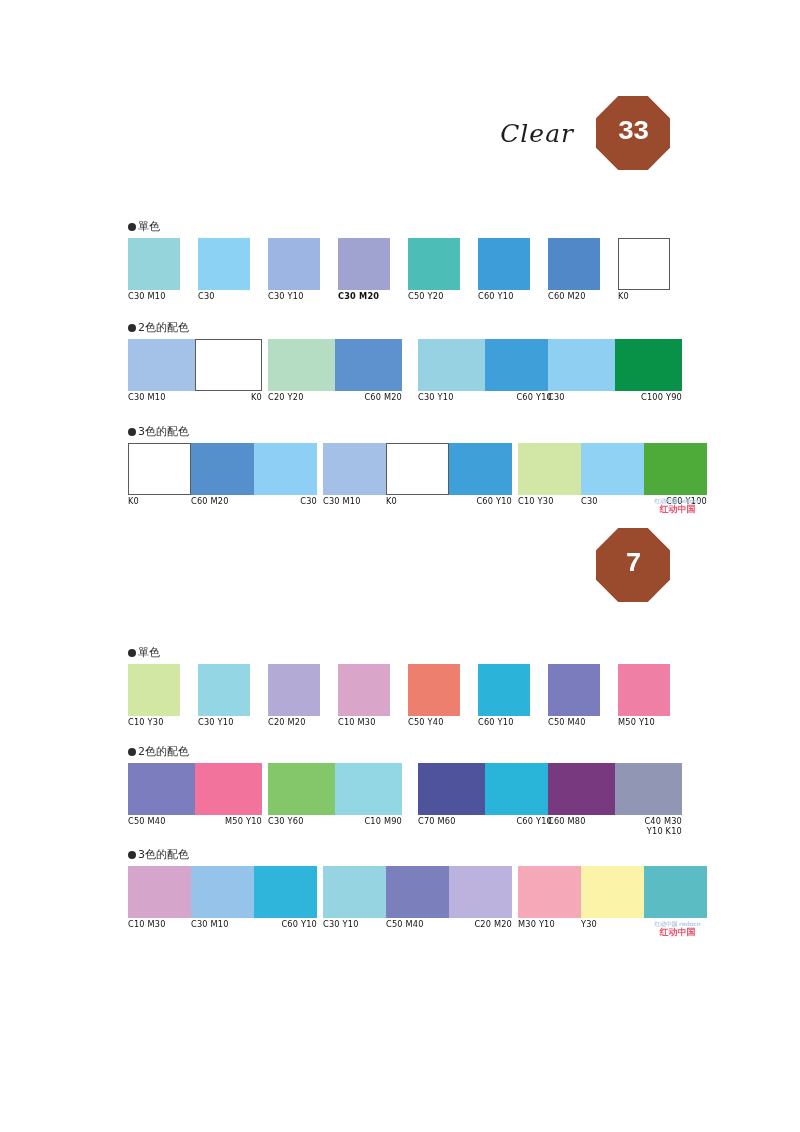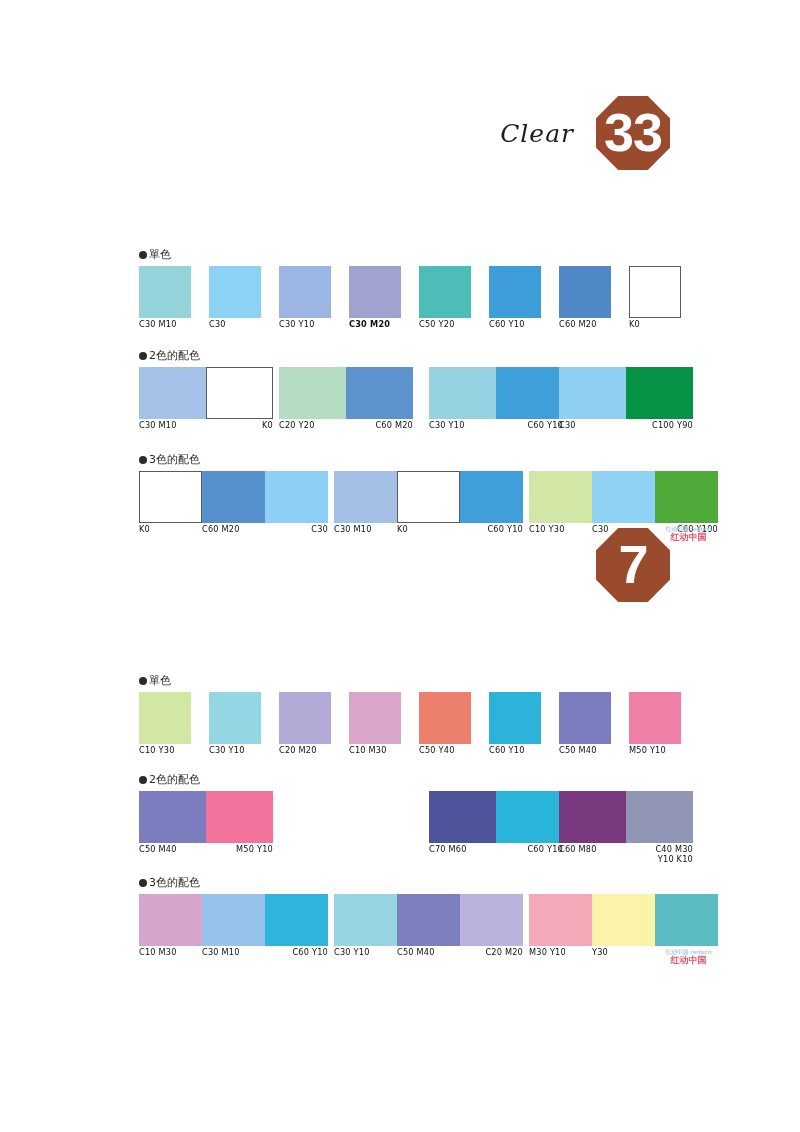--- a/index.html
+++ b/index.html
@@ -74,35 +74,34 @@
     -webkit-clip-path: polygon(30% 0%, 70% 0%, 100% 30%, 100% 70%, 70% 100%, 30% 100%, 0% 70%, 0% 30%);
     clip-path: polygon(30% 0%, 70% 0%, 100% 30%, 100% 70%, 70% 100%, 30% 100%, 0% 70%, 0% 30%);
     z-index: -1;
   }
   .badge .num {
     position: absolute;
     inset: 0;
     display: flex;
     align-items: center;
     justify-content: center;
-    font-family: Liberation Sans, sans-serif;
+    font-family: Liberation Mono, monospace;
     font-weight: bold;
-    font-size: 54px;
+    font-size: 27px;
     color: #ffffff;
     letter-spacing: -1px;
     padding-bottom: 2px;
     box-sizing: border-box;
   }
 
   
   .row {
     position: absolute;
-    left: 139px;
+    left: 128px;
     width: 552px;
-    margin-top: 28px;
   }
   .row-label {
     font-family: "DejaVu Sans", "Liberation Sans", sans-serif;
     font-size: 11px;
     color: #2b2b2b;
     margin-bottom: 4px;
     white-space: nowrap;
     letter-spacing: 0px;
   }
   .row-label .dot {
@@ -440,20 +439,30 @@
         <div class="group" style="left: 0px;">
           <div class="chips">
             <div class="chip" style="width: 67px; background: rgb(123, 125, 190);"></div>
             <div class="chip" style="width: 67px; background: rgb(242, 116, 156);"></div>
           </div>
           <div class="caps">
             <div class="cap left" style="width: 67px;">C50  M40</div>
             <div class="cap right" style="width: 67px;">M50  Y10</div>
           </div>
         </div>
+        <div class="group" style="left: 140px;">
+          <div class="chips">
+            <div class="chip" style="width: 67px; background: rgb(132, 199, 106);"></div>
+            <div class="chip" style="width: 67px; background: rgb(147, 214, 228);"></div>
+          </div>
+          <div class="caps">
+            <div class="cap left" style="width: 67px;">C30  Y60</div>
+            <div class="cap right" style="width: 67px;">C10  M90</div>
+          </div>
+        </div>
         <div class="group" style="left: 290px;">
           <div class="chips">
             <div class="chip" style="width: 67px; background: rgb(79, 83, 156);"></div>
             <div class="chip" style="width: 67px; background: rgb(41, 180, 218);"></div>
           </div>
           <div class="caps">
             <div class="cap left" style="width: 67px;">C70  M60</div>
             <div class="cap right" style="width: 67px;">C60  Y10</div>
           </div>
         </div>

